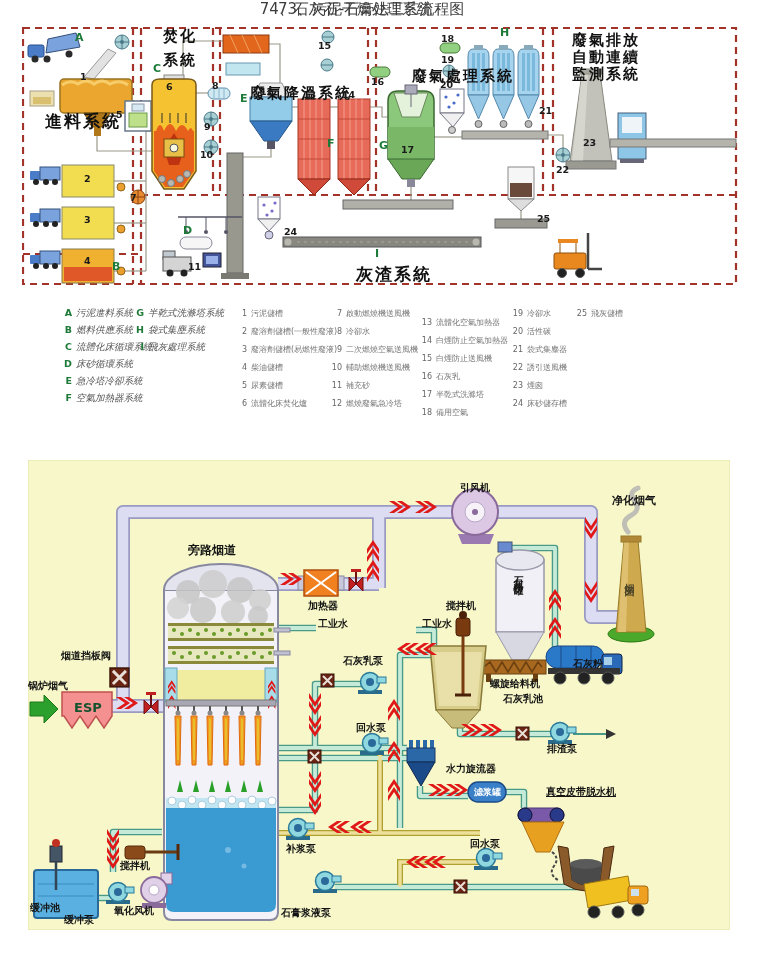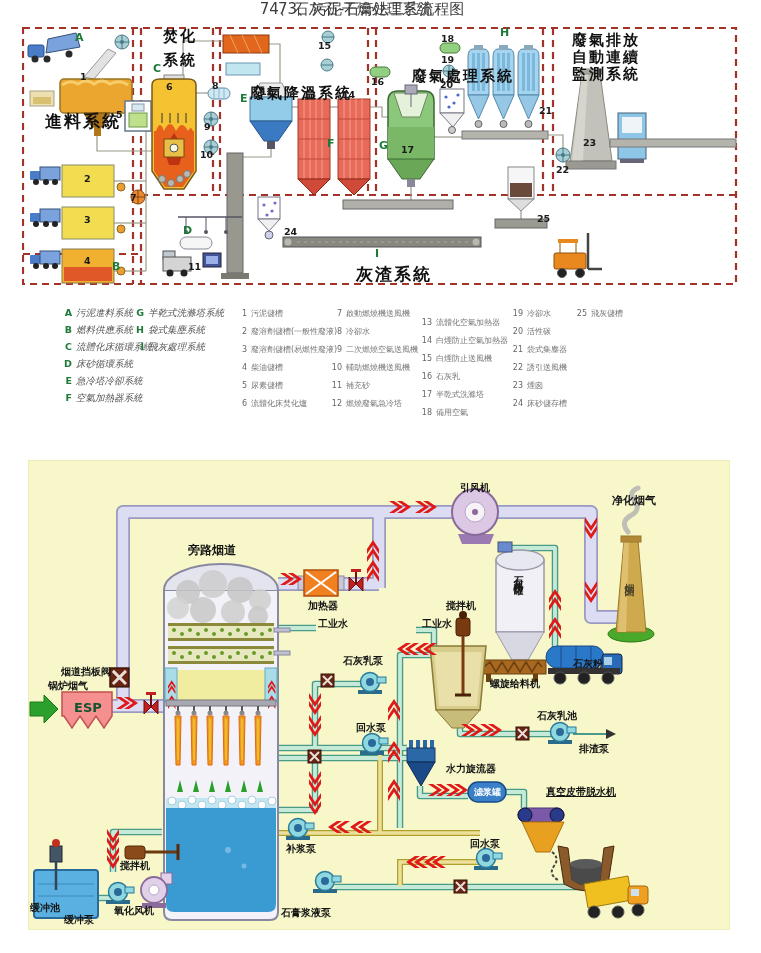--- a/index.html
+++ b/index.html
@@ -797,33 +797,33 @@
     <line x1="117" y1="392" x2="150" y2="392" stroke="#6a3a10" stroke-width="3"></line>
     <line x1="150" y1="384" x2="150" y2="400" stroke="#5a2a08" stroke-width="3"></line>
   </g>
 </svg>
 
 <span class="abs lab" style="left:188px;top:59px;font-size:12px;margin-top:28px;">旁路烟道</span>
 <span class="abs lab" style="left:460px;top:26px;">引风机</span>
 <span class="abs lab" style="left:612px;top:38px;font-size:11px;">净化烟气</span>
 <span class="abs lab" style="left:308px;top:144px;">加热器</span>
 <span class="abs lab" style="left:318px;top:162px;">工业水</span>
-<span class="abs lab" style="left:61px;top:194px;margin-top:16px;">烟道挡板阀</span>
-<span class="abs lab" style="left:28px;top:224px;margin-left:20px;">锅炉烟气</span>
+<span class="abs lab" style="left:61px;top:194px;">烟道挡板阀</span>
+<span class="abs lab" style="left:28px;top:224px;">锅炉烟气</span>
 <span class="abs lab" style="left:74px;top:245px;font-size:13px;color:#14532d;">ESP</span>
 <span class="abs lab" style="left:446px;top:144px;">搅拌机</span>
 <span class="abs lab" style="left:422px;top:162px;">工业水</span>
 <span class="abs lab vlab" style="left:511px;top:113px;">石灰粉罐</span>
 <span class="abs lab vlab" style="left:622px;top:120px;color:#4a4428;">烟囱</span>
 <span class="abs lab" style="left:343px;top:199px;">石灰乳泵</span>
 <span class="abs lab" style="left:573px;top:174px;margin-top:28px;">石灰粉</span>
 <span class="abs lab" style="left:490px;top:222px;">螺旋给料机</span>
-<span class="abs lab" style="left:503px;top:254px;margin-left:34px;">石灰乳池</span>
+<span class="abs lab" style="left:503px;top:237px;">石灰乳池</span>
 <span class="abs lab" style="left:356px;top:266px;">回水泵</span>
-<span class="abs lab" style="left:547px;top:287px;margin-left:32px;">排渣泵</span>
+<span class="abs lab" style="left:547px;top:287px;">排渣泵</span>
 <span class="abs lab" style="left:446px;top:307px;">水力旋流器</span>
 <span class="abs lab" style="left:474px;top:331px;font-size:9px;color:#fff;">滤浆罐</span>
 <span class="abs lab" style="left:546px;top:330px;text-decoration:underline;">真空皮带脱水机</span>
 <span class="abs lab" style="left:470px;top:382px;">回水泵</span>
 <span class="abs lab" style="left:286px;top:387px;">补浆泵</span>
 <span class="abs lab" style="left:120px;top:404px;">搅拌机</span>
 <span class="abs lab" style="left:114px;top:449px;">氧化风机</span>
 <span class="abs lab" style="left:30px;top:446px;">缓冲池</span>
 <span class="abs lab" style="left:64px;top:458px;">缓冲泵</span>
 <span class="abs lab" style="left:281px;top:451px;">石膏浆液泵</span>

